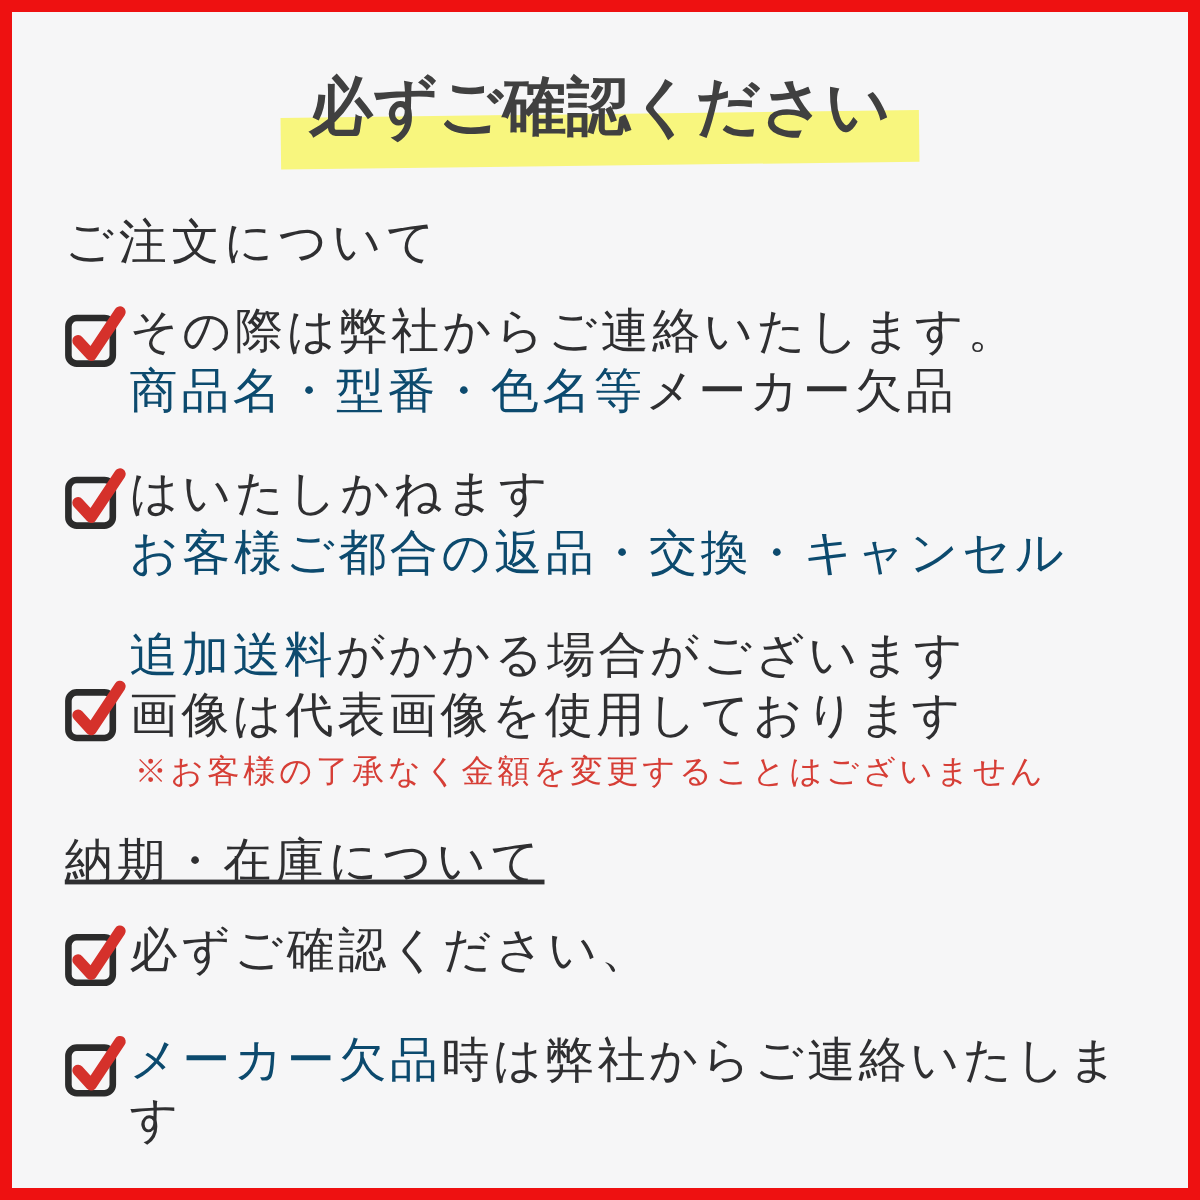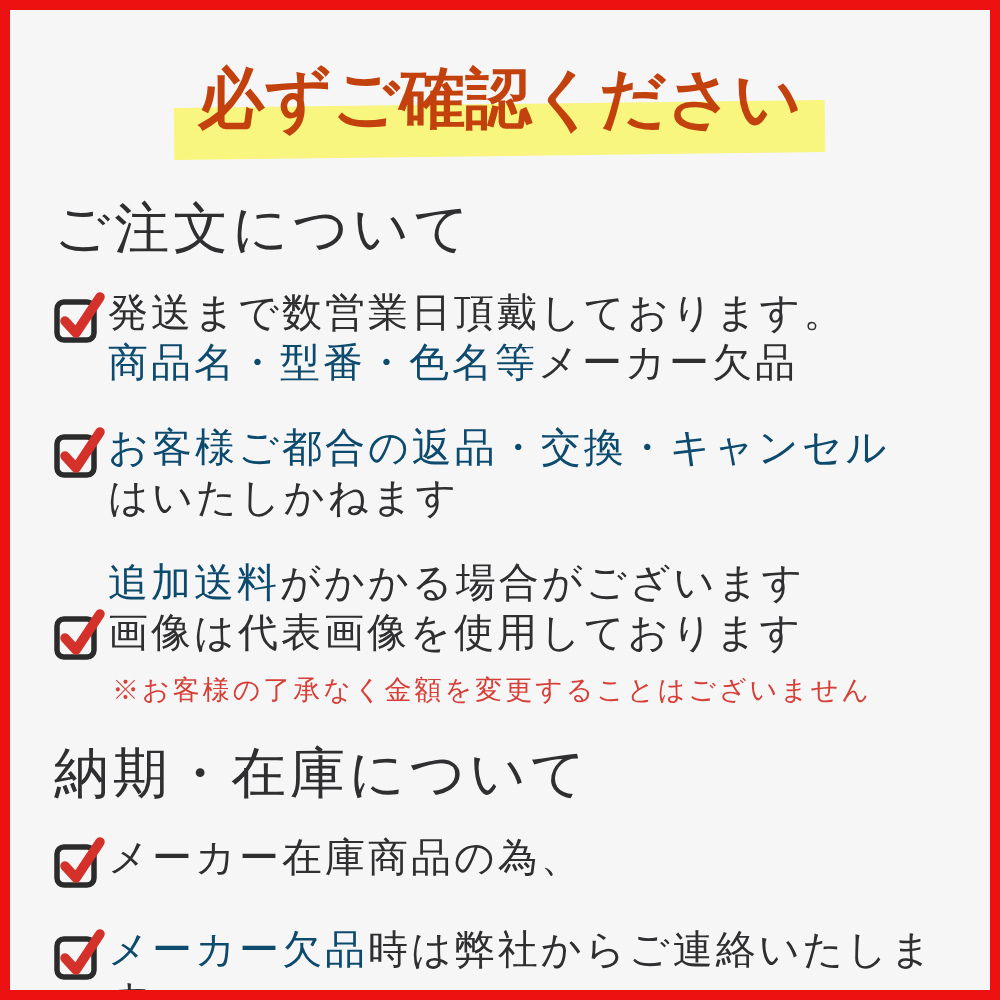--- a/index.html
+++ b/index.html
@@ -21,46 +21,46 @@
   }
   
   .title-row {
     text-align: center;
     margin-top: 10px;
     margin-bottom: 6px;
   }
   .main-title {
     display: inline-block;
     position: relative;
-    font-size: 66px;
+    font-size: 53px;
     font-weight: 600;
     letter-spacing: 0px;
-    color: #c2410c;
+    color: #404040;
     padding: 0 18px 14px 18px;
     z-index: 1;
   }
   .main-title .hl {
     position: absolute;
     left: -6px;
     right: -6px;
     top: 48%;
     bottom: 2px;
     background: #f8f67e;
     transform: rotate(-0.7deg);
     z-index: -1;
   }
   
   .section-heading {
-    font-size: 55px;
+    font-size: 40px;
     font-weight: 500;
     letter-spacing: 4px;
     color: #2f2f31;
     margin: 34px 0 22px 2px;
   }
-  .section-heading.second { margin-top: 26px; }
+  .section-heading.second { margin-top: 26px; text-decoration: underline; }
   
   .item {
     display: flex;
     align-items: flex-start;
     margin-bottom: 36px;
   }
   .item:last-child { margin-bottom: 0; }
   .cb {
     flex: 0 0 auto;
     width: 52px;
@@ -74,21 +74,21 @@
     line-height: 1.24;
     letter-spacing: 3px;
     color: #2f2f31;
   }
   .red { color: #0c4a6e; }
   .black { color: #2f2f31; }
   .note {
     font-size: 27px;
     letter-spacing: 3px;
     color: #d63e36;
-    margin-top: 16px;
+    margin-top: 6px;
     margin-left: 4px;
   }
   .gap-sm { margin-bottom: 30px; align-items: center; }
 </style>
 </head>
 <body>
 
 <div class="frame">
   <div class="content">
 
@@ -99,33 +99,33 @@
     </div>
 
     <div class="section-heading">ご注文について</div>
 
     <div class="item">
       <svg class="cb" viewBox="0 0 52 56">
         <rect x="5" y="14" width="37" height="38" rx="7" fill="none" stroke="#2b2b2b" stroke-width="5.5"></rect>
         <path d="M13 33 L24 45 L48 9" fill="none" stroke="#d5312b" stroke-width="9.5" stroke-linecap="round" stroke-linejoin="round"></path>
       </svg>
       <div class="item-text">
-        <div><span class="black">発送まで数営業日頂戴しております。</span></div>
+        <div><span class="black">その際は弊社からご連絡いたします。</span></div>
         <div><span class="red">商品名・型番・色名等</span><span class="black">メーカー欠品</span></div>
       </div>
     </div>
 
     <div class="item">
       <svg class="cb" viewBox="0 0 52 56">
         <rect x="5" y="14" width="37" height="38" rx="7" fill="none" stroke="#2b2b2b" stroke-width="5.5"></rect>
         <path d="M13 33 L24 45 L48 9" fill="none" stroke="#d5312b" stroke-width="9.5" stroke-linecap="round" stroke-linejoin="round"></path>
       </svg>
       <div class="item-text">
+        <div><span class="black">はいたしかねます</span></div>
         <div><span class="red">お客様ご都合の返品・交換・キャンセル</span></div>
-        <div><span class="black">はいたしかねます</span></div>
       </div>
     </div>
 
     <div class="item gap-sm">
       <svg class="cb" viewBox="0 0 52 56">
         <rect x="5" y="14" width="37" height="38" rx="7" fill="none" stroke="#2b2b2b" stroke-width="5.5"></rect>
         <path d="M13 33 L24 45 L48 9" fill="none" stroke="#d5312b" stroke-width="9.5" stroke-linecap="round" stroke-linejoin="round"></path>
       </svg>
       <div class="item-text">
         <div><span class="red">追加送料</span><span class="black">がかかる場合がございます</span></div>
@@ -135,21 +135,21 @@
     </div>
 
     <div class="section-heading second">納期・在庫について</div>
 
     <div class="item">
       <svg class="cb" viewBox="0 0 52 56">
         <rect x="5" y="14" width="37" height="38" rx="7" fill="none" stroke="#2b2b2b" stroke-width="5.5"></rect>
         <path d="M13 33 L24 45 L48 9" fill="none" stroke="#d5312b" stroke-width="9.5" stroke-linecap="round" stroke-linejoin="round"></path>
       </svg>
       <div class="item-text">
-        <div><span class="black">メーカー在庫商品の為、</span></div>
+        <div><span class="black">必ずご確認ください、</span></div>
       </div>
     </div>
 
     <div class="item">
       <svg class="cb" viewBox="0 0 52 56">
         <rect x="5" y="14" width="37" height="38" rx="7" fill="none" stroke="#2b2b2b" stroke-width="5.5"></rect>
         <path d="M13 33 L24 45 L48 9" fill="none" stroke="#d5312b" stroke-width="9.5" stroke-linecap="round" stroke-linejoin="round"></path>
       </svg>
       <div class="item-text">
         <div><span class="red">メーカー欠品</span><span class="black">時は弊社からご連絡いたします</span></div>

